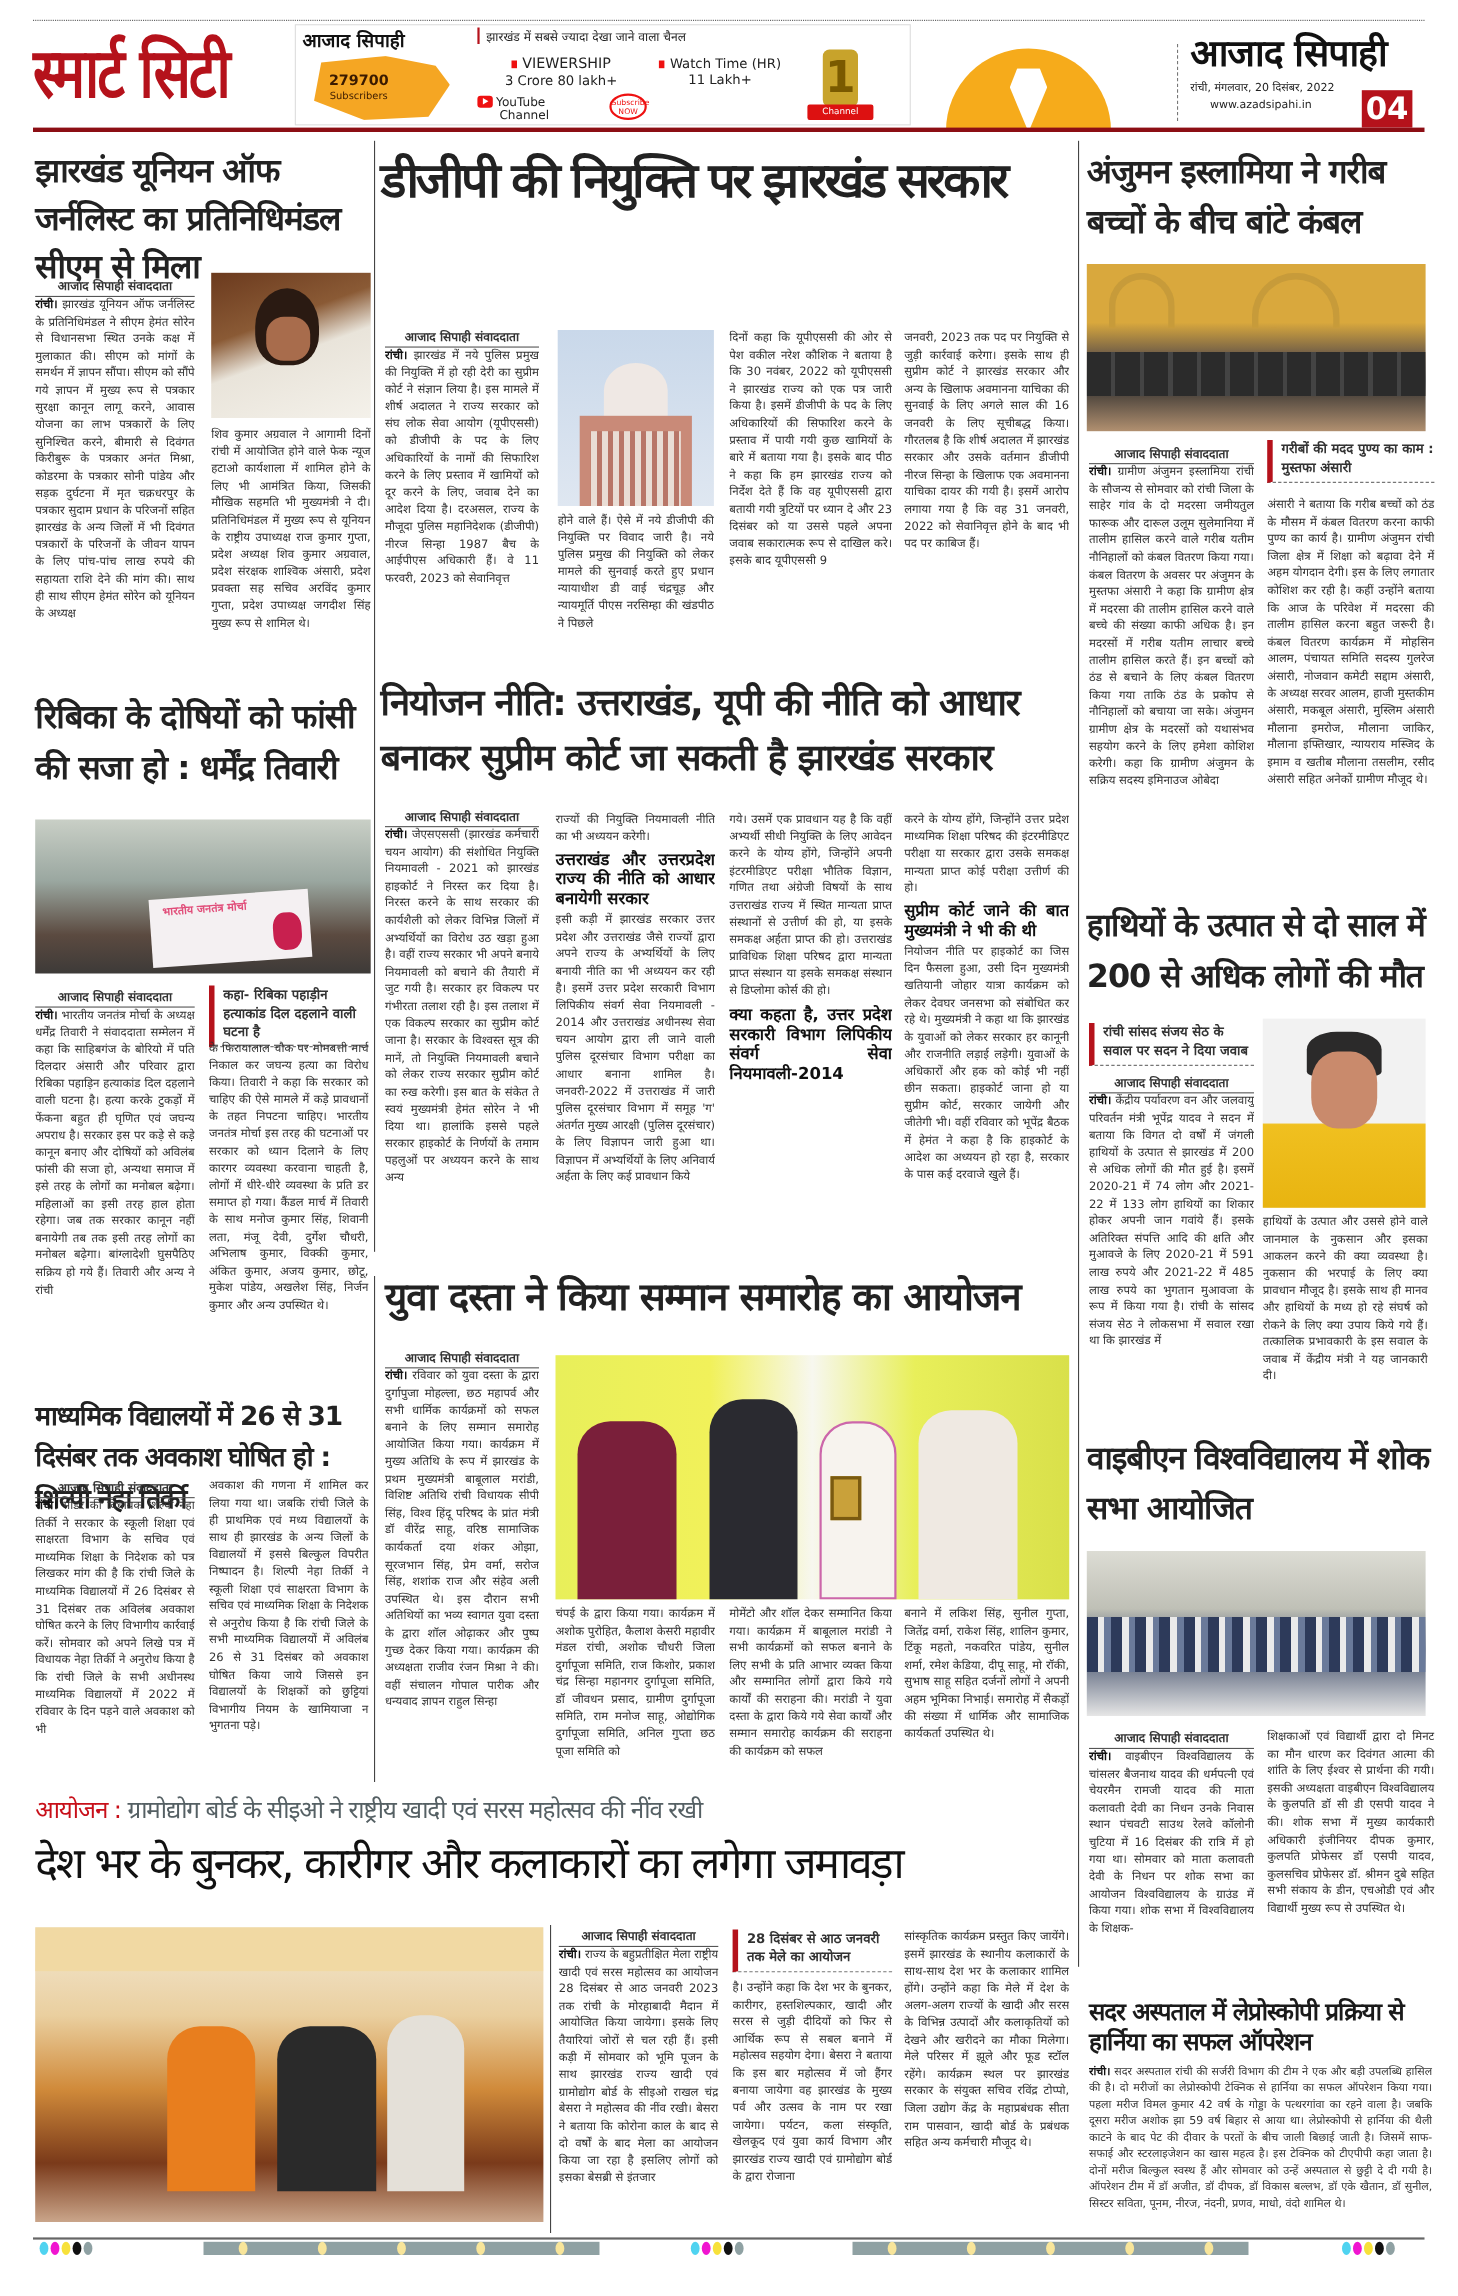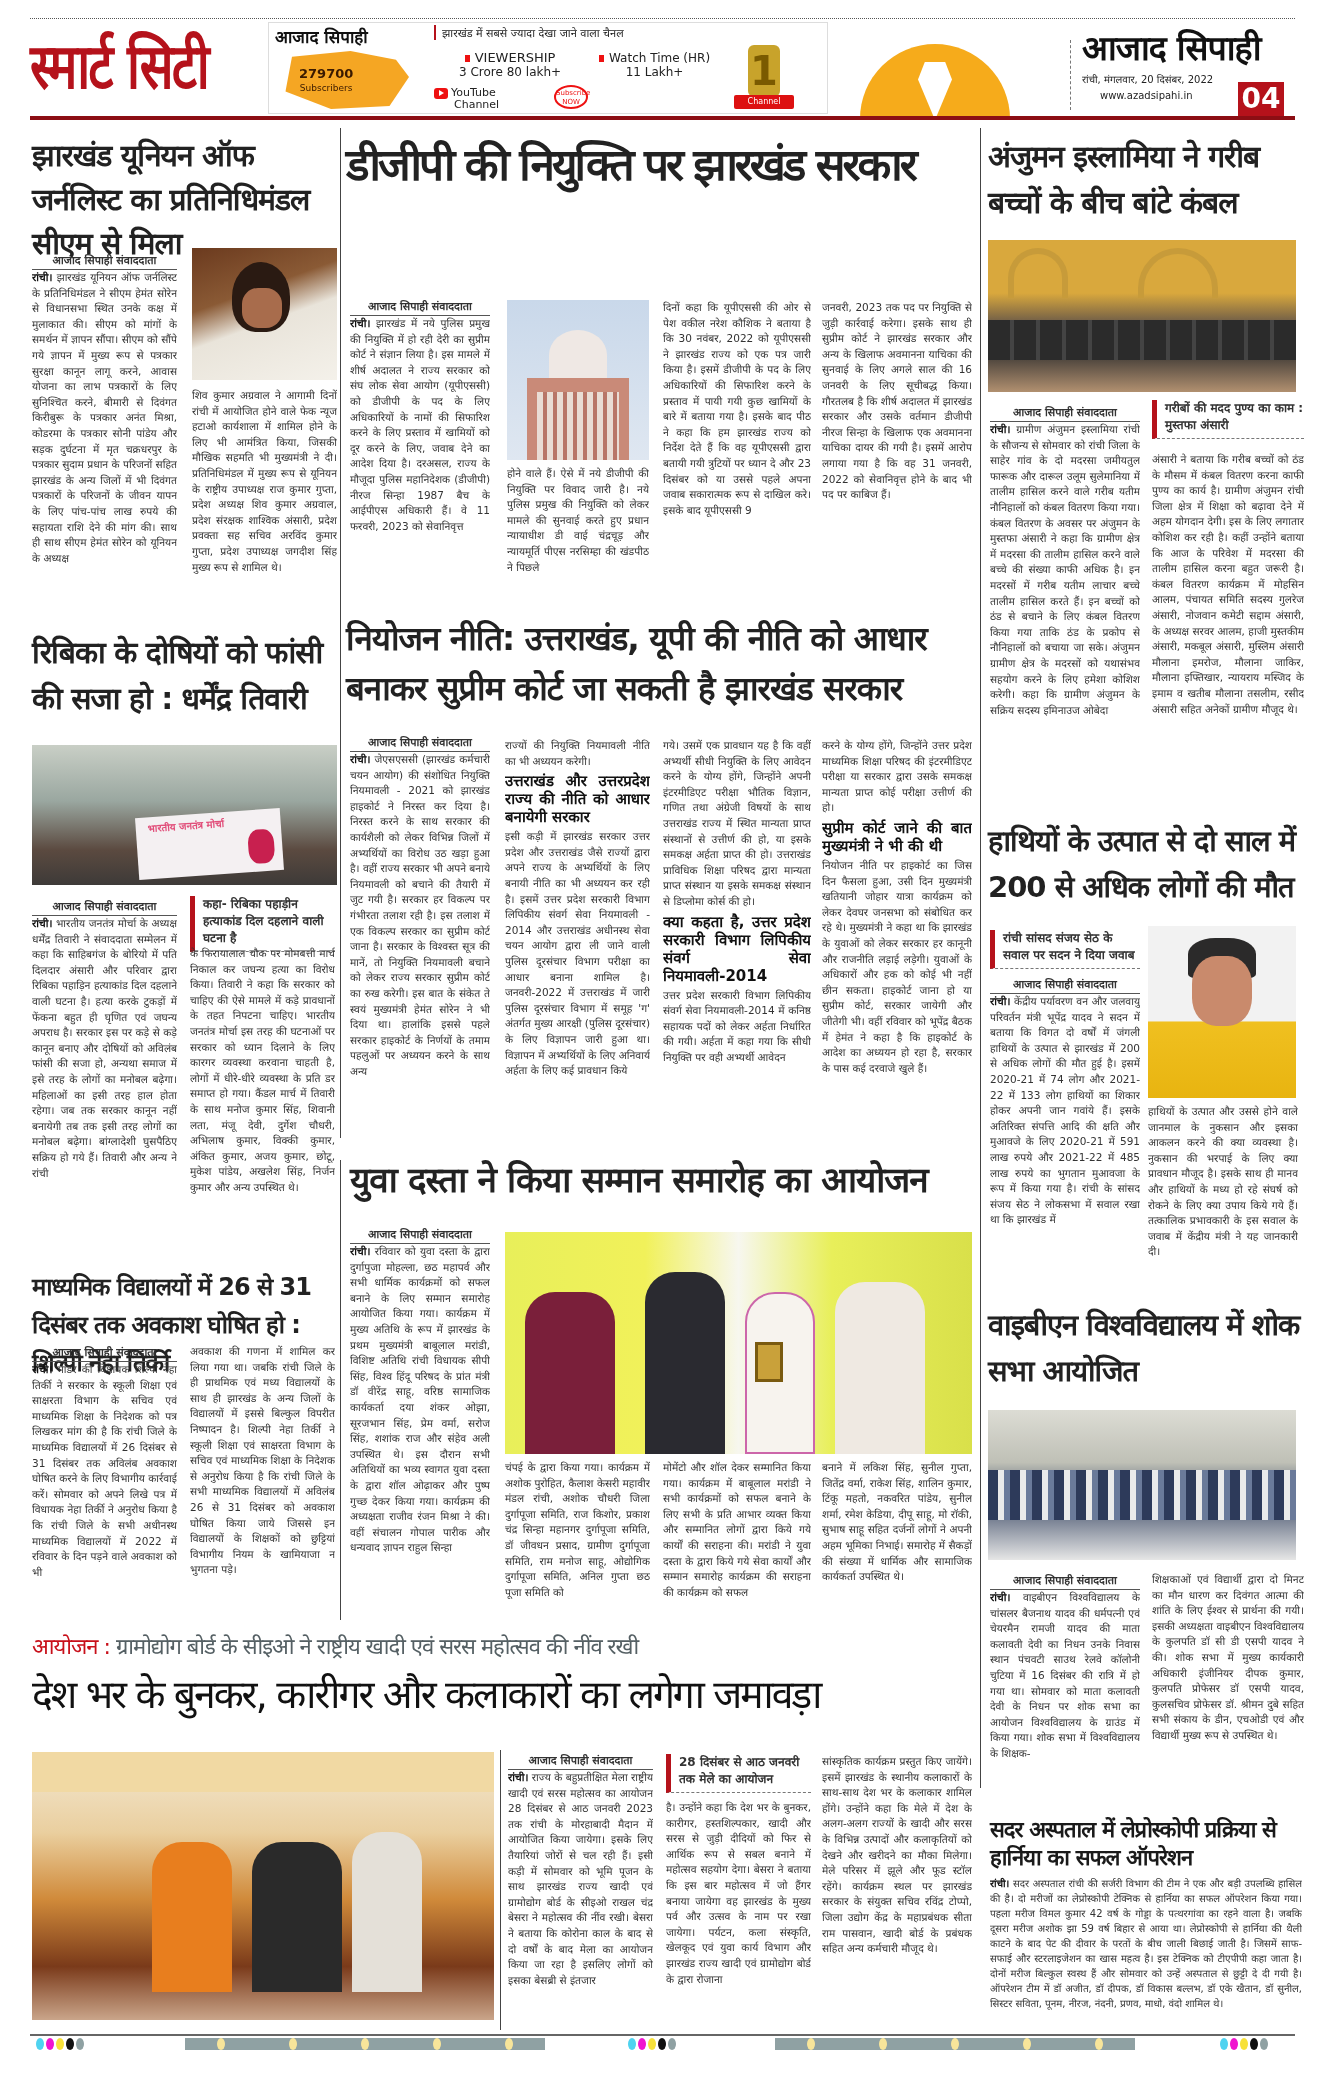--- a/index.html
+++ b/index.html
@@ -159,21 +159,20 @@
   <div class="byline" style="left:350px;top:734px;width:140px">आजाद सिपाही संवाददाता</div>
   <p class="body" style="left:350px;top:752px;width:140px;height:384px"><b>रांची।</b> जेएसएससी (झारखंड कर्मचारी चयन आयोग) की संशोधित नियुक्ति नियमावली - 2021 को झारखंड हाइकोर्ट ने निरस्त कर दिया है। निरस्त करने के साथ सरकार की कार्यशैली को लेकर विभिन्न जिलों में अभ्यर्थियों का विरोध उठ खड़ा हुआ है। वहीं राज्य सरकार भी अपने बनाये नियमावली को बचाने की तैयारी में जुट गयी है। सरकार हर विकल्प पर गंभीरता तलाश रही है। इस तलाश में एक विकल्प सरकार का सुप्रीम कोर्ट जाना है। सरकार के विश्वस्त सूत्र की मानें, तो नियुक्ति नियमावली बचाने को लेकर राज्य सरकार सुप्रीम कोर्ट का रुख करेगी। इस बात के संकेत ते स्वयं मुख्यमंत्री हेमंत सोरेन ने भी दिया था। हालांकि इससे पहले सरकार हाइकोर्ट के निर्णयों के तमाम पहलुओं पर अध्ययन करने के साथ अन्य</p>
   <div class="body" style="left:505px;top:738px;width:145px;height:398px">
     <p>राज्यों की नियुक्ति नियमावली नीति का भी अध्ययन करेगी।</p>
     <div class="sub">उत्तराखंड और उत्तरप्रदेश राज्य की नीति को आधार बनायेगी सरकार</div>
     <p>इसी कड़ी में झारखंड सरकार उत्तर प्रदेश और उत्तराखंड जैसे राज्यों द्वारा अपने राज्य के अभ्यर्थियों के लिए बनायी नीति का भी अध्ययन कर रही है। इसमें उत्तर प्रदेश सरकारी विभाग लिपिकीय संवर्ग सेवा नियमावली - 2014 और उत्तराखंड अधीनस्थ सेवा चयन आयोग द्वारा ली जाने वाली पुलिस दूरसंचार विभाग परीक्षा का आधार बनाना शामिल है। जनवरी-2022 में उत्तराखंड में जारी पुलिस दूरसंचार विभाग में समूह 'ग' अंतर्गत मुख्य आरक्षी (पुलिस दूरसंचार) के लिए विज्ञापन जारी हुआ था। विज्ञापन में अभ्यर्थियों के लिए अनिवार्य अर्हता के लिए कई प्रावधान किये</p>
   </div>
   <div class="body" style="left:663px;top:738px;width:148px;height:398px">
     <p>गये। उसमें एक प्रावधान यह है कि वहीं अभ्यर्थी सीधी नियुक्ति के लिए आवेदन करने के योग्य होंगे, जिन्होंने अपनी इंटरमीडिएट परीक्षा भौतिक विज्ञान, गणित तथा अंग्रेजी विषयों के साथ उत्तराखंड राज्य में स्थित मान्यता प्राप्त संस्थानों से उत्तीर्ण की हो, या इसके समकक्ष अर्हता प्राप्त की हो। उत्तराखंड प्राविधिक शिक्षा परिषद द्वारा मान्यता प्राप्त संस्थान या इसके समकक्ष संस्थान से डिप्लोमा कोर्स की हो।</p>
     <div class="sub">क्या कहता है, उत्तर प्रदेश सरकारी विभाग लिपिकीय संवर्ग सेवा नियमावली-2014</div>
-    <p>उत्तर प्रदेश सरकारी विभाग लिपिकीय संवर्ग सेवा नियमावली-2014 में कनिष्ठ सहायक पदों को लेकर अर्हता निर्धारित की गयी। अर्हता में कहा गया कि सीधी नियुक्ति पर वही अभ्यर्थी आवेदन</p>
   </div>
   <div class="body" style="left:822px;top:738px;width:150px;height:398px">
     <p>करने के योग्य होंगे, जिन्होंने उत्तर प्रदेश माध्यमिक शिक्षा परिषद की इंटरमीडिएट परीक्षा या सरकार द्वारा उसके समकक्ष मान्यता प्राप्त कोई परीक्षा उत्तीर्ण की हो।</p>
     <div class="sub">सुप्रीम कोर्ट जाने की बात मुख्यमंत्री ने भी की थी</div>
     <p>नियोजन नीति पर हाइकोर्ट का जिस दिन फैसला हुआ, उसी दिन मुख्यमंत्री खतियानी जोहार यात्रा कार्यक्रम को लेकर देवघर जनसभा को संबोधित कर रहे थे। मुख्यमंत्री ने कहा था कि झारखंड के युवाओं को लेकर सरकार हर कानूनी और राजनीति लड़ाई लड़ेगी। युवाओं के अधिकारों और हक को कोई भी नहीं छीन सकता। हाइकोर्ट जाना हो या सुप्रीम कोर्ट, सरकार जायेगी और जीतेगी भी। वहीं रविवार को भूपेंद्र बैठक में हेमंत ने कहा है कि हाइकोर्ट के आदेश का अध्ययन हो रहा है, सरकार के पास कई दरवाजे खुले हैं।</p>
   </div>
 </section>
 
 <section>
   <h2 class="h" style="left:988px;top:818px;width:330px;font-size:29px;line-height:46px">हाथियों के उत्पात से दो साल में 200 से अधिक लोगों की मौत</h2>

